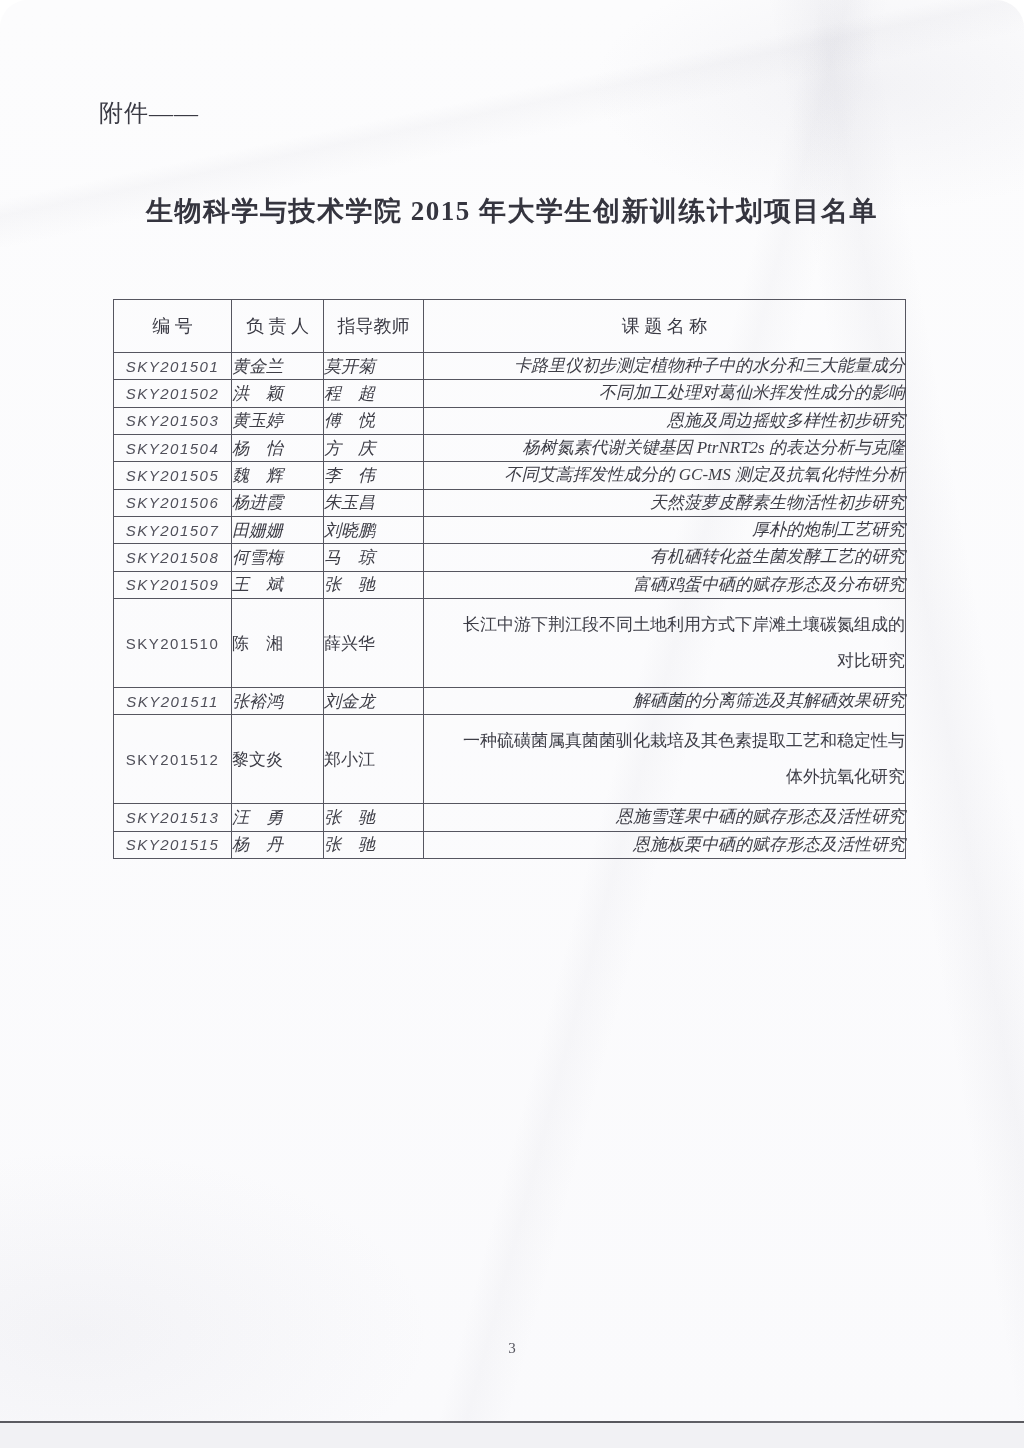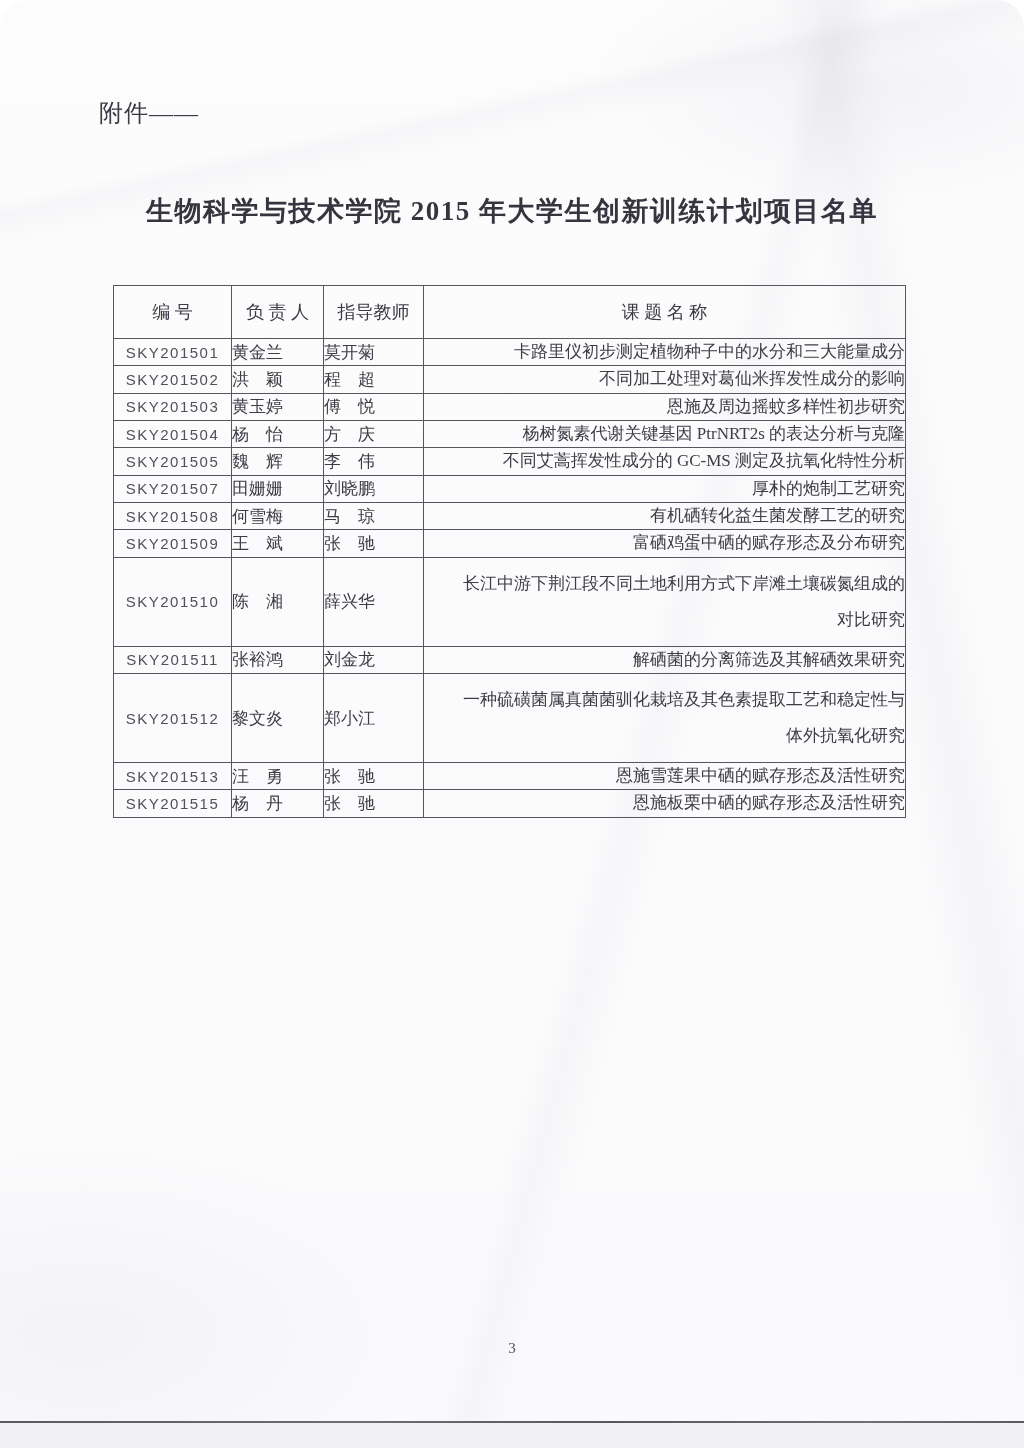--- a/index.html
+++ b/index.html
@@ -35,21 +35,21 @@
     width: 1024px;
     text-align: center;
     font-size: 27px;
     font-weight: bold;
     letter-spacing: 1.5px;
     color: #35353f;
     white-space: nowrap;
   }
   .proj-table {
     position: absolute;
-    left: 113px; top: 285px;
+    left: 113px; top: 299px;
     width: 792px;
     border-collapse: collapse;
     table-layout: fixed;
     font-size: 17px;
     color: #3d3d46;
   }
   .proj-table col.c-id      { width: 118px; }
   .proj-table col.c-leader  { width: 92px;  }
   .proj-table col.c-advisor { width: 100px; }
   .proj-table col.c-title   { width: 482px; }
@@ -58,21 +58,21 @@
     padding: 0;
     vertical-align: middle;
     font-weight: normal;
   }
   .proj-table thead th {
     height: 52px;
     text-align: center;
     font-size: 18px;
     color: #3a3a44;
   }
-  .row-single { height: 26px; }
+  .row-single { height: 26px; font-style: italic; }
   .row-double { height: 89px; }
   .td-id {
     text-align: center;
     font-family: "Liberation Sans", sans-serif;
     font-size: 15px;
     letter-spacing: 1.5px;
     color: #50505a;
   }
   .td-leader, .td-advisor { }
   .td-title {
@@ -153,20 +153,26 @@
     <td class="td-advisor">方　庆</td>
     <td class="td-title">杨树氮素代谢关键基因 PtrNRT2s 的表达分析与克隆</td>
   </tr>
         <tr class="row-single">
     <td class="td-id">SKY201505</td>
     <td class="td-leader">魏　辉</td>
     <td class="td-advisor">李　伟</td>
     <td class="td-title">不同艾蒿挥发性成分的 GC-MS 测定及抗氧化特性分析</td>
   </tr>
         <tr class="row-single">
+    <td class="td-id">SKY201506</td>
+    <td class="td-leader">杨进霞</td>
+    <td class="td-advisor">朱玉昌</td>
+    <td class="td-title">天然菠萝皮酵素生物活性初步研究</td>
+  </tr>
+        <tr class="row-single">
     <td class="td-id">SKY201507</td>
     <td class="td-leader">田姗姗</td>
     <td class="td-advisor">刘晓鹏</td>
     <td class="td-title">厚朴的炮制工艺研究</td>
   </tr>
         <tr class="row-single">
     <td class="td-id">SKY201508</td>
     <td class="td-leader">何雪梅</td>
     <td class="td-advisor">马　琼</td>
     <td class="td-title">有机硒转化益生菌发酵工艺的研究</td>

